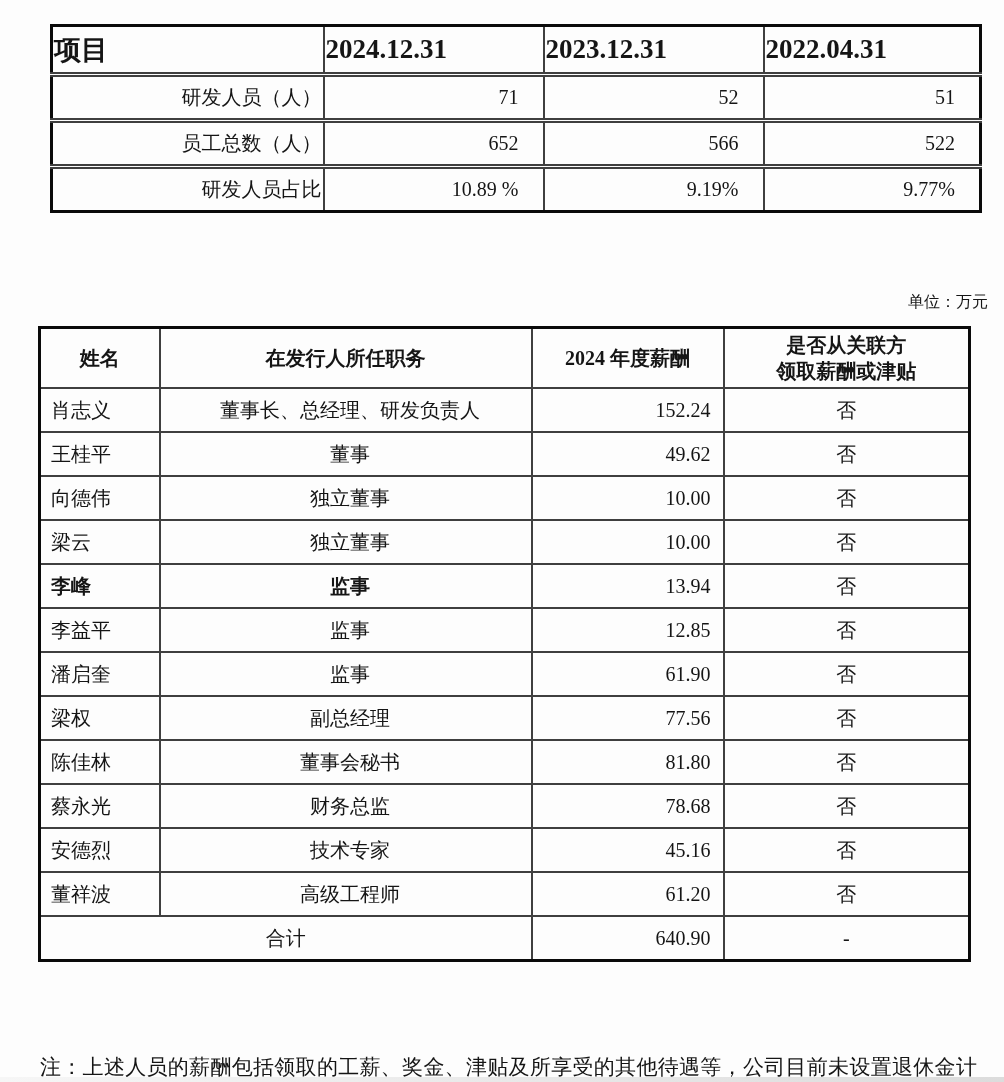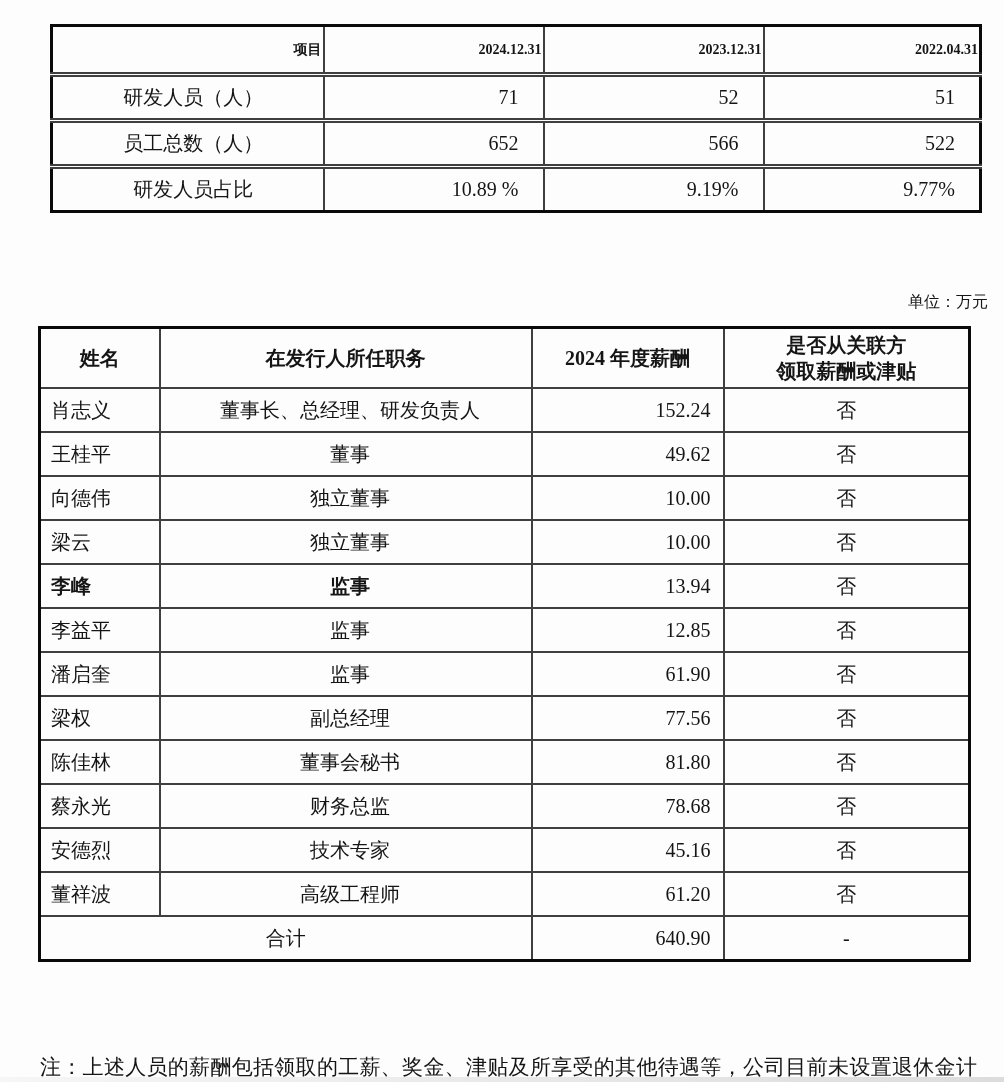--- a/index.html
+++ b/index.html
@@ -14,32 +14,32 @@
   .page{position:absolute;inset:0;}
 
   
   .t1{
     position:absolute;left:50px;top:24px;width:929px;
     border-collapse:collapse;table-layout:fixed;
     border:3px solid #0a0a0a;
     font-size:20px;
   }
   .t1 th{
-    font-size:14px;font-weight:bold;height:43px;
+    font-size:27px;font-weight:bold;height:43px;
     border-left:2px solid #3f3f3f;border-right:2px solid #3f3f3f;
     border-bottom:5px double #3f3f3f;
-    text-align:right;
+    text-align:left;
   }
   .t1 td{
     height:39px;
     border-left:2px solid #3f3f3f;border-right:2px solid #3f3f3f;
     border-bottom:5px double #3f3f3f;
   }
   .t1 tbody tr:last-child td{border-bottom:3px solid #0a0a0a;}
-  .t1 .lbl{text-align:center;padding-left:12px;margin-top:30px;}
+  .t1 .lbl{text-align:right;padding-left:12px;margin-top:30px;}
   .t1 .num{text-align:right;padding-right:24px;}
 
   
   .unit{position:absolute;top:292px;right:16px;font-size:16px;}
 
   
   .t2{
     position:absolute;left:38px;top:326px;width:930px;
     border-collapse:collapse;table-layout:fixed;
     border:3px solid #0a0a0a;

